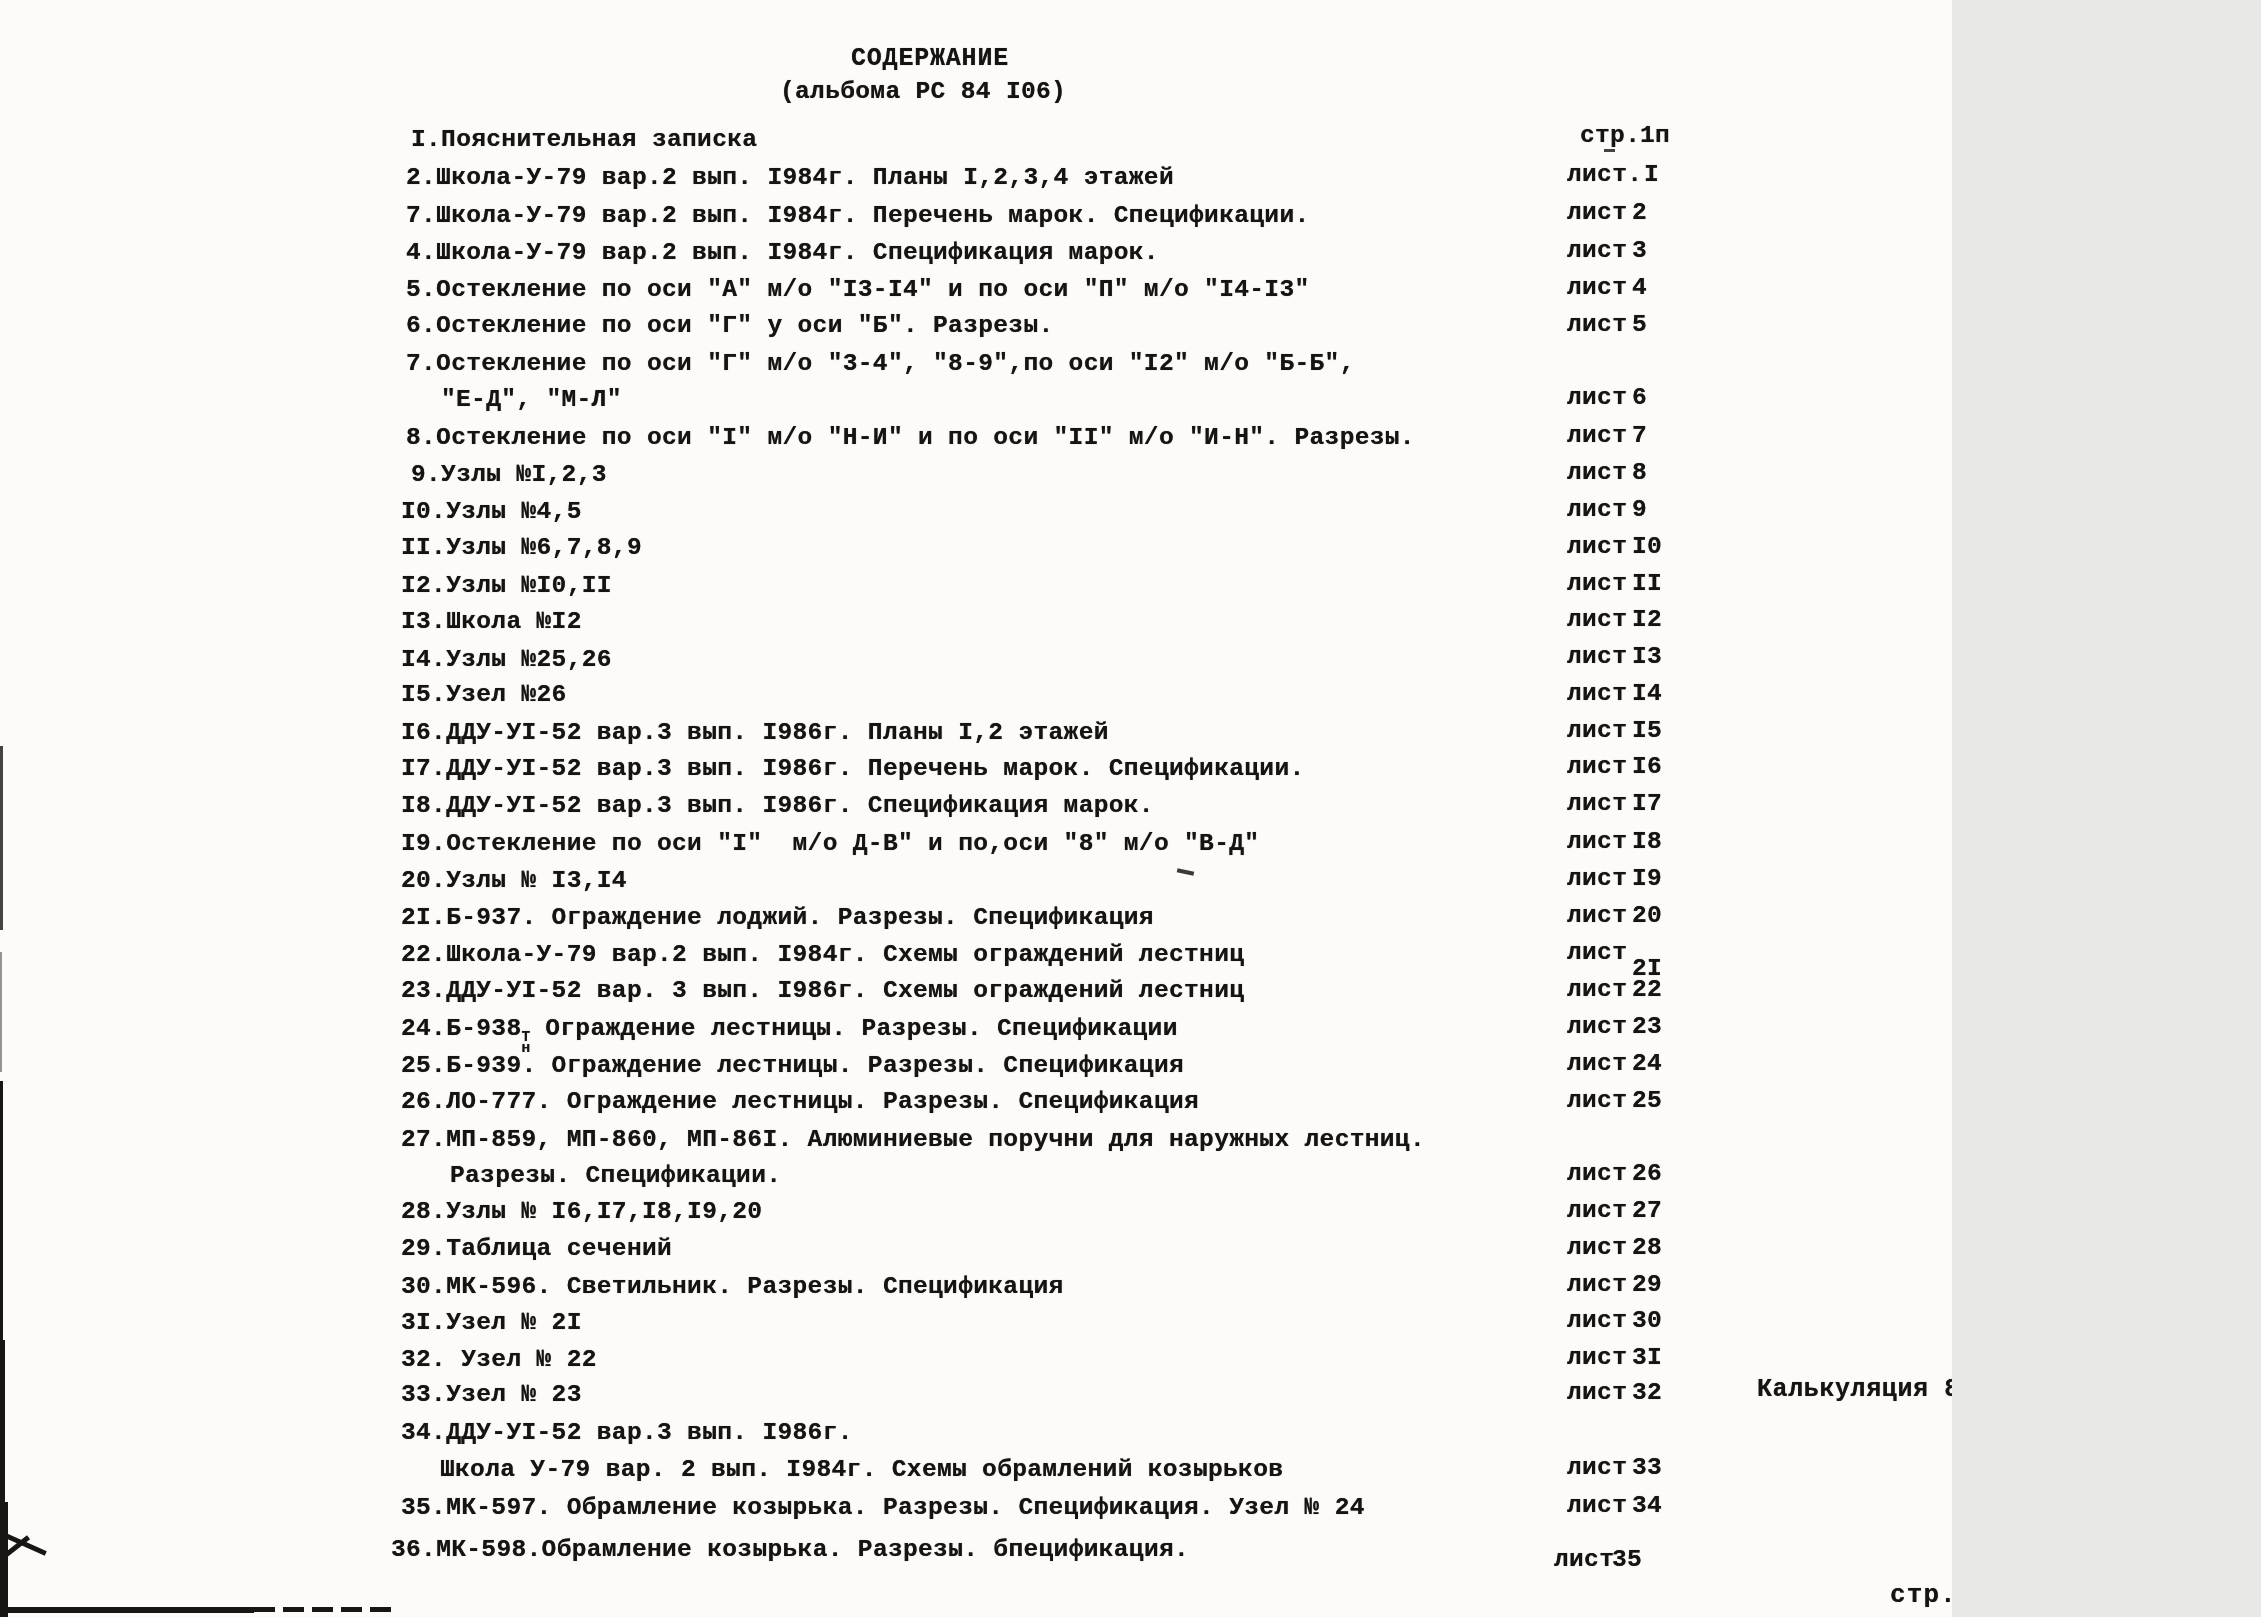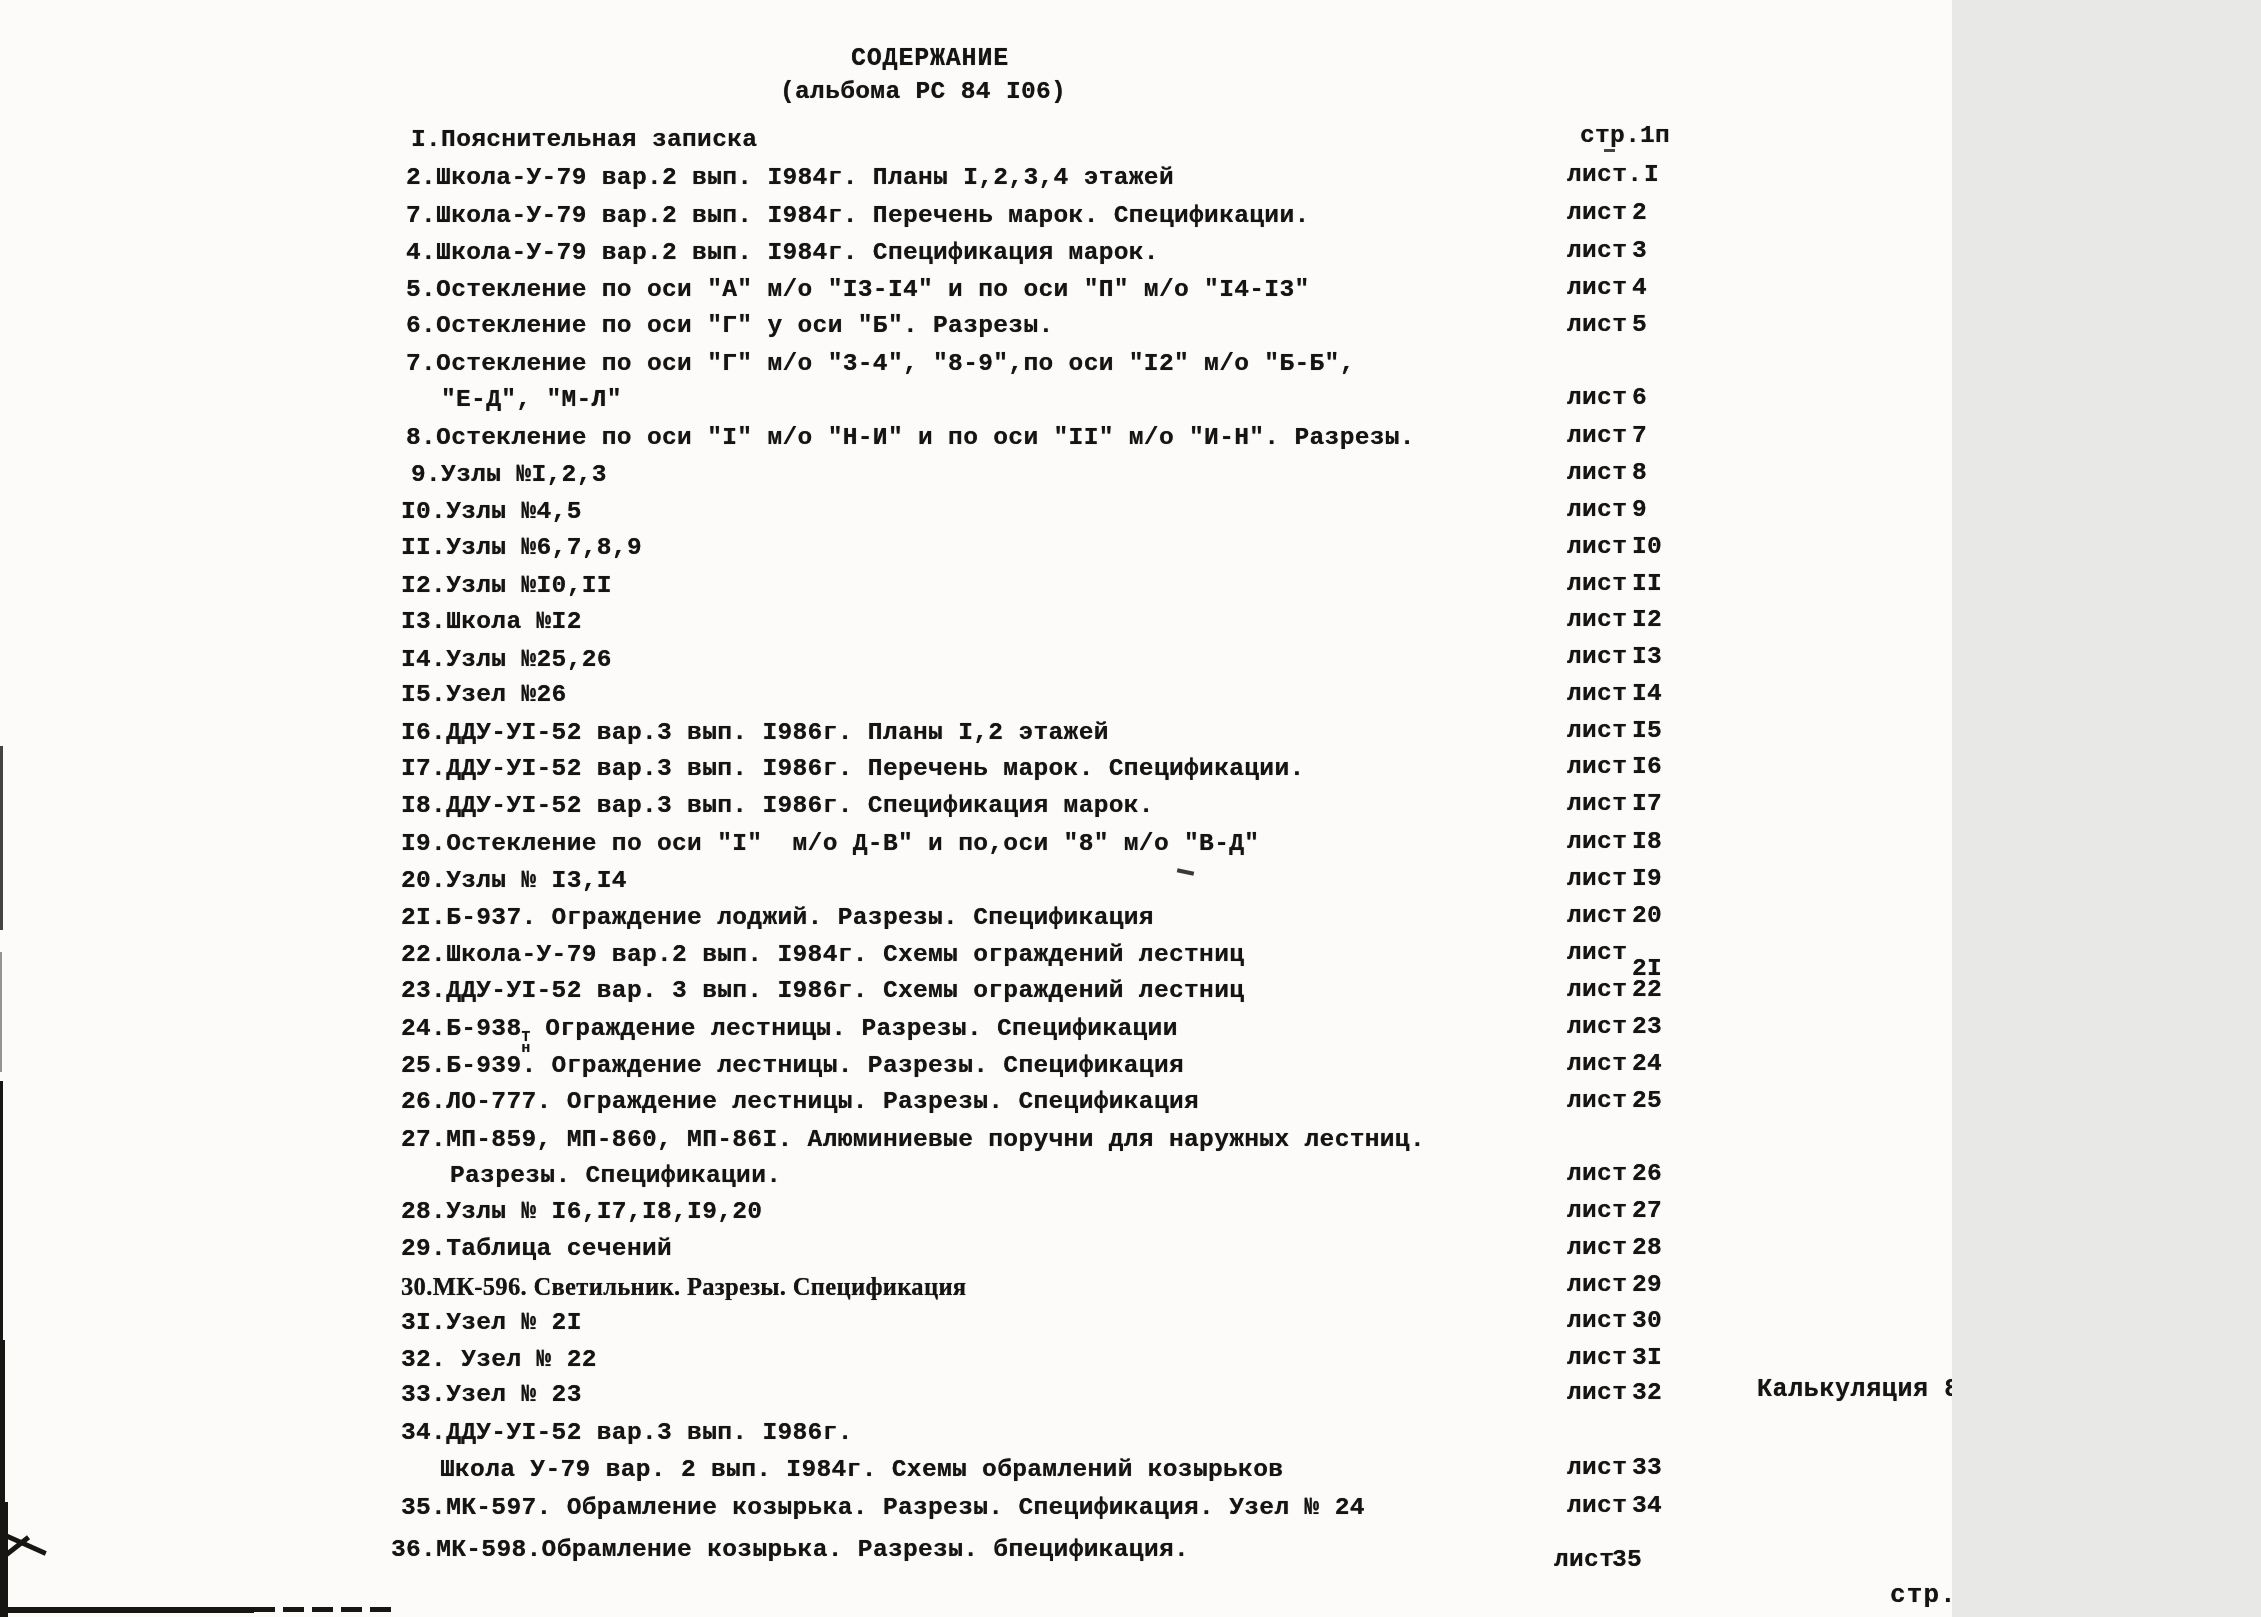--- a/index.html
+++ b/index.html
@@ -200,21 +200,21 @@
         <span class="t" style="left: 401px;">28.Узлы № I6,I7,I8,I9,20</span>
       </div>
       <span class="pw" style="left: 1567px; top: 1197px;">лист</span>
       <span class="pw" style="left: 1632px; top: 1197px;">27</span>
       <div class="row" style="top: 1235px;">
         <span class="t" style="left: 401px;">29.Таблица сечений</span>
       </div>
       <span class="pw" style="left: 1567px; top: 1234px;">лист</span>
       <span class="pw" style="left: 1632px; top: 1234px;">28</span>
       <div class="row" style="top: 1273px;">
-        <span class="t" style="left: 401px; font-family: Liberation Serif, serif;">30.МК-596. Светильник. Разрезы. Спецификация</span>
+        <span class="t" style="left: 401px;">30.МК-596. Светильник. Разрезы. Спецификация</span>
       </div>
       <span class="pw" style="left: 1567px; top: 1271px;">лист</span>
       <span class="pw" style="left: 1632px; top: 1271px;">29</span>
       <div class="row" style="top: 1309px;">
         <span class="t" style="left: 401px;">3I.Узел № 2I</span>
       </div>
       <span class="pw" style="left: 1567px; top: 1307px;">лист</span>
       <span class="pw" style="left: 1632px; top: 1307px;">30</span>
       <div class="row" style="top: 1346px;">
         <span class="t" style="left: 401px;">32. Узел № 22</span>

